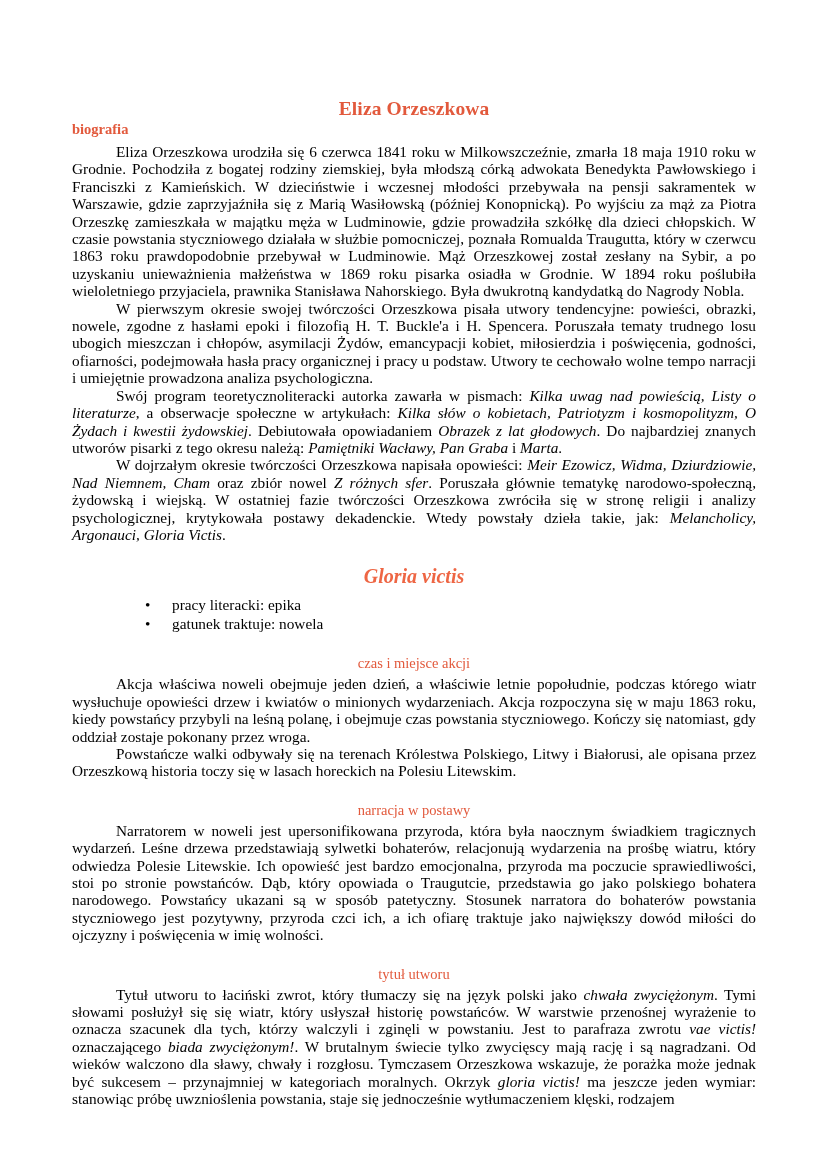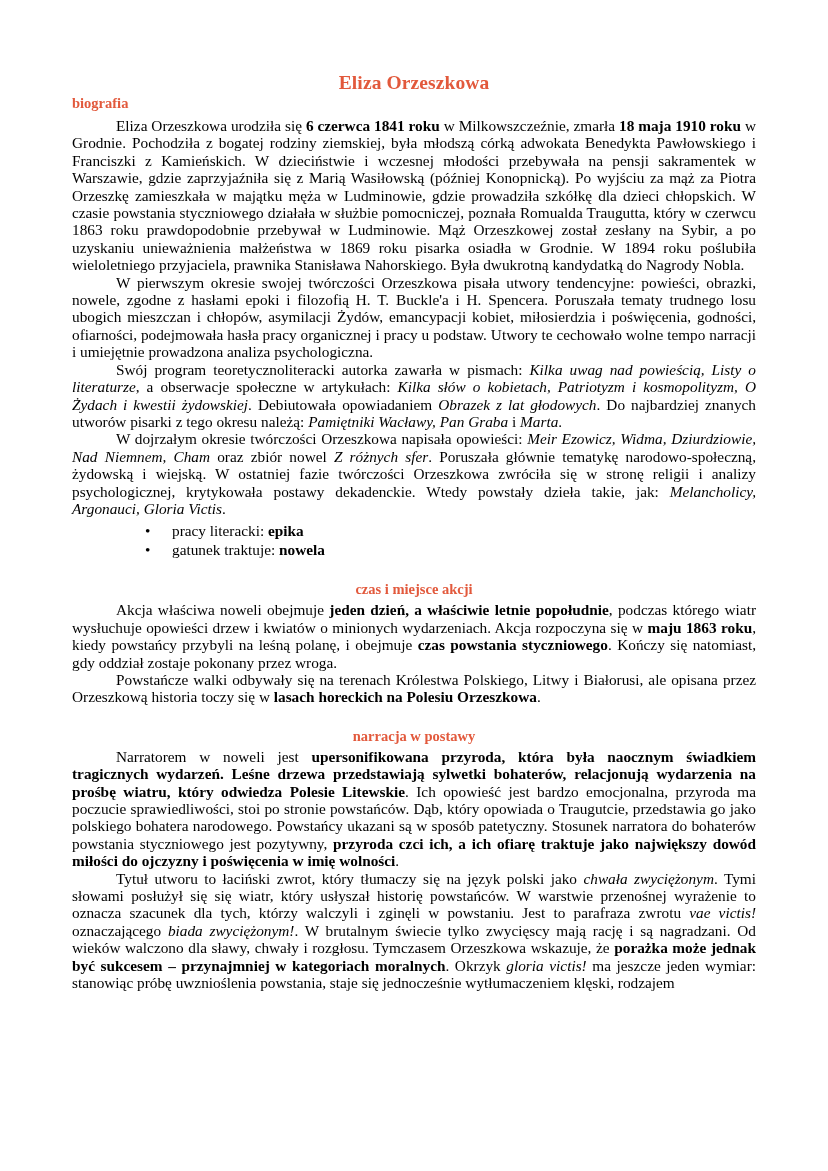--- a/index.html
+++ b/index.html
@@ -24,21 +24,21 @@
   }
 
   
   .doc-title {
     text-align: center;
     color: #E2593C;
     font-family: "Liberation Serif", "DejaVu Serif", serif;
     font-weight: bold;
     font-size: 19.5px;
     line-height: 22px;
-    margin: 0 0 0 0;
+    margin: 26px 0 0 0;
     letter-spacing: 0.1px;
   }
   .doc-subtitle {
     text-align: left;
     color: #E2593C;
     font-family: "Liberation Serif", "DejaVu Serif", serif;
     font-weight: bold;
     font-size: 14.5px;
     line-height: 17px;
     margin: 1px 0 5px 0;
@@ -50,38 +50,38 @@
     font-weight: bold;
     font-style: italic;
     font-size: 20px;
     line-height: 23px;
     margin: 22px 0 8px 0;
   }
   .section-heading {
     text-align: center;
     color: #E2593C;
     font-family: "Liberation Serif", "DejaVu Serif", serif;
-    font-weight: bold;
+    font-weight: normal;
     font-size: 14.5px;
     line-height: 17px;
     margin: 22px 0 3px 0;
   }
 
   
   p.para {
     margin: 0;
     text-align: justify;
     text-justify: inter-word;
     font-size: 15.3px;
     line-height: 17.4px;
     text-indent: 44px;
     hyphens: none;
   }
 
-  b, strong { font-weight: bold; }
+  b, strong { font-weight: normal; }
   i, em { font-style: italic; }
 
   ul.facts {
     margin: 5px 0 0 0;
     padding: 0 0 0 0;
     list-style: none;
   }
   ul.facts li {
     font-size: 15.3px;
     line-height: 18.5px;
@@ -102,34 +102,36 @@
 <div class="page">
 
   <h1 class="doc-title">Eliza Orzeszkowa</h1>
   <div class="doc-subtitle">biografia</div>
 
   <p class="para"><span>Eliza Orzeszkowa urodziła się </span><b>6 czerwca 1841 roku</b><span> w Milkowszczeźnie, zmarła </span><b>18 maja 1910 roku</b><span> w Grodnie. Pochodziła z bogatej rodziny ziemskiej, była młodszą córką adwokata Benedykta Pawłowskiego i Franciszki z Kamieńskich. W dzieciństwie i wczesnej młodości przebywała na pensji sakramentek w Warszawie, gdzie zaprzyjaźniła się z Marią Wasiłowską (później Konopnicką). Po wyjściu za mąż za Piotra Orzeszkę zamieszkała w majątku męża w Ludminowie, gdzie prowadziła szkółkę dla dzieci chłopskich. W czasie powstania styczniowego działała w służbie pomocniczej, poznała Romualda Traugutta, który w czerwcu 1863 roku prawdopodobnie przebywał w Ludminowie. Mąż Orzeszkowej został zesłany na Sybir, a po uzyskaniu unieważnienia małżeństwa w 1869 roku pisarka osiadła w Grodnie. W 1894 roku poślubiła wieloletniego przyjaciela, prawnika Stanisława Nahorskiego. Była dwukrotną kandydatką do Nagrody Nobla.</span></p>
   <p class="para"><span>W pierwszym okresie swojej twórczości Orzeszkowa pisała utwory tendencyjne: powieści, obrazki, nowele, zgodne z hasłami epoki i filozofią H. T. Buckle'a i H. Spencera. Poruszała tematy trudnego losu ubogich mieszczan i chłopów, asymilacji Żydów, emancypacji kobiet, miłosierdzia i poświęcenia, godności, ofiarności, podejmowała hasła pracy organicznej i pracy u podstaw. Utwory te cechowało wolne tempo narracji i umiejętnie prowadzona analiza psychologiczna.</span></p>
   <p class="para"><span>Swój program teoretycznoliteracki autorka zawarła w pismach: </span><i>Kilka uwag nad powieścią, Listy o literaturze</i><span>, a obserwacje społeczne w artykułach: </span><i>Kilka słów o kobietach, Patriotyzm i kosmopolityzm, O Żydach i kwestii żydowskiej</i><span>. Debiutowała opowiadaniem </span><i>Obrazek z lat głodowych</i><span>. Do najbardziej znanych utworów pisarki z tego okresu należą: </span><i>Pamiętniki Wacławy, Pan Graba</i><span> i </span><i>Marta</i><span>.</span></p>
   <p class="para"><span>W dojrzałym okresie twórczości Orzeszkowa napisała opowieści: </span><i>Meir Ezowicz, Widma, Dziurdziowie, Nad Niemnem, Cham</i><span> oraz zbiór nowel </span><i>Z różnych sfer</i><span>. Poruszała głównie tematykę narodowo-społeczną, żydowską i wiejską. W ostatniej fazie twórczości Orzeszkowa zwróciła się w stronę religii i analizy psychologicznej, krytykowała postawy dekadenckie. Wtedy powstały dzieła takie, jak: </span><i>Melancholicy, Argonauci, Gloria Victis</i><span>.</span></p>
 
+  <h2 class="work-title">Gloria victis</h2>
 
   <ul class="facts">
     <li>
       <span class="bullet">•</span>
       <span><span>pracy literacki: </span><b>epika</b></span>
     </li>
     <li>
       <span class="bullet">•</span>
       <span><span>gatunek traktuje: </span><b>nowela</b></span>
     </li>
   </ul>
 
   <h3 class="section-heading">czas i miejsce akcji</h3>
   <p class="para"><span>Akcja właściwa noweli obejmuje </span><b>jeden dzień, a właściwie letnie popołudnie</b><span>, podczas którego wiatr wysłuchuje opowieści drzew i kwiatów o minionych wydarzeniach. Akcja rozpoczyna się w </span><b>maju 1863 roku</b><span>, kiedy powstańcy przybyli na leśną polanę, i obejmuje </span><b>czas powstania styczniowego</b><span>. Kończy się natomiast, gdy oddział zostaje pokonany przez wroga.</span></p>
-  <p class="para"><span>Powstańcze walki odbywały się na terenach Królestwa Polskiego, Litwy i Białorusi, ale opisana przez Orzeszkową historia toczy się w </span><b>lasach horeckich na Polesiu Orzeszkowa</b><span>.</span></p>
+  <p class="para"><span>Powstańcze walki odbywały się na terenach Królestwa Polskiego, Litwy i Białorusi, ale opisana przez Orzeszkową historia toczy się w </span><b>lasach horeckich na Polesiu Litewskim</b><span>.</span></p>
 
   <h3 class="section-heading">narracja w postawy</h3>
   <p class="para"><span>Narratorem w noweli jest </span><b>upersonifikowana przyroda, która była naocznym świadkiem tragicznych wydarzeń. Leśne drzewa przedstawiają sylwetki bohaterów, relacjonują wydarzenia na prośbę wiatru, który odwiedza Polesie Litewskie</b><span>. Ich opowieść jest bardzo emocjonalna, przyroda ma poczucie sprawiedliwości, stoi po stronie powstańców. Dąb, który opowiada o Traugutcie, przedstawia go jako polskiego bohatera narodowego. Powstańcy ukazani są w sposób patetyczny. Stosunek narratora do bohaterów powstania styczniowego jest pozytywny, </span><b>przyroda czci ich, a ich ofiarę traktuje jako największy dowód miłości do ojczyzny i poświęcenia w imię wolności</b><span>.</span></p>
 
+  <h3 class="section-heading">tytuł utworu</h3>
   <p class="para"><span>Tytuł utworu to łaciński zwrot, który tłumaczy się na język polski jako </span><i>chwała zwyciężonym</i><span>. Tymi słowami posłużył się się wiatr, który usłyszał historię powstańców. W warstwie przenośnej wyrażenie to oznacza szacunek dla tych, którzy walczyli i zginęli w powstaniu. Jest to parafraza zwrotu </span><i>vae victis!</i><span> oznaczającego </span><i>biada zwyciężonym!</i><span>. W brutalnym świecie tylko zwycięscy mają rację i są nagradzani. Od wieków walczono dla sławy, chwały i rozgłosu. Tymczasem Orzeszkowa wskazuje, że </span><b>porażka może jednak być sukcesem – przynajmniej w kategoriach moralnych</b><span>. Okrzyk </span><i>gloria victis!</i><span> ma jeszcze jeden wymiar: stanowiąc próbę uwznioślenia powstania, staje się jednocześnie wytłumaczeniem klęski, rodzajem</span></p>
 
 </div>
 
 </body></html>

